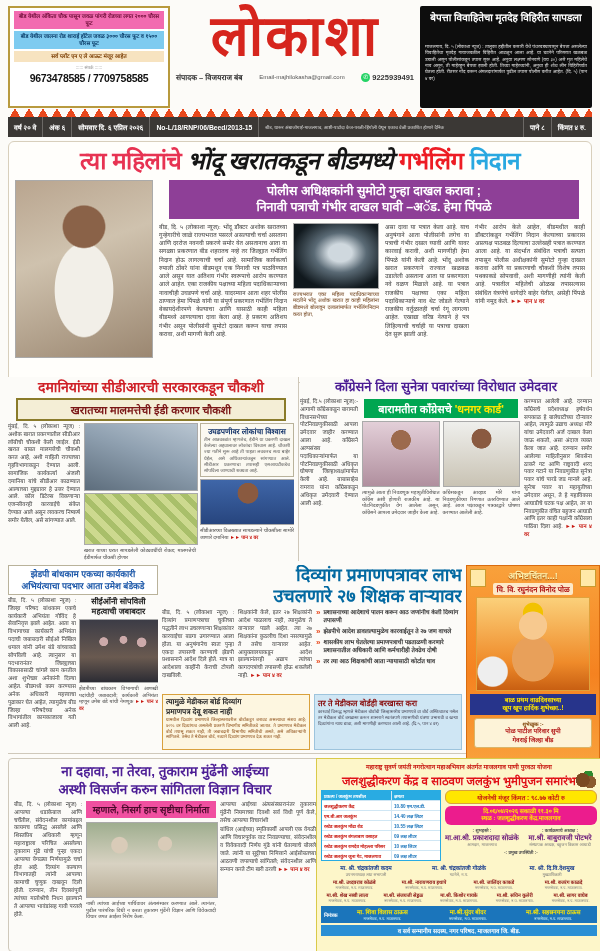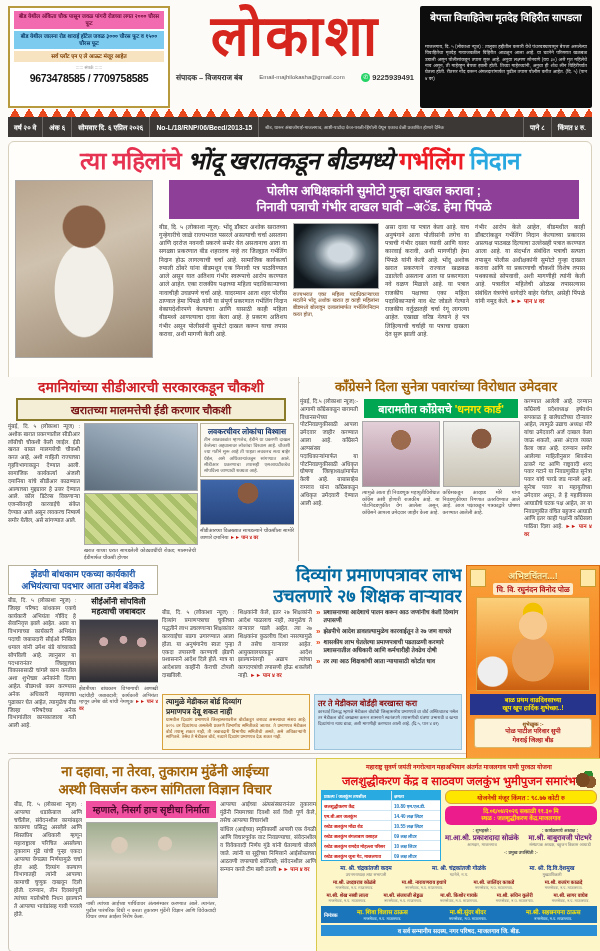--- a/index.html
+++ b/index.html
@@ -51,21 +51,21 @@
   .mcol.w1{flex:0 0 128px;}
   .mcol.w2{flex:0 0 84px;}
   .mcol.w3{flex:1;}
   .sono-col{flex:0 0 86px;display:flex;flex-direction:column;gap:2px;}
   .ph-sono{width:84px;height:64px;background:radial-gradient(ellipse at 55% 45%,#cfd8de 0 18%,#5a6a75 40%,#10181d 75%);}
   .sono-cap{font-size:5.2px;line-height:1.3;color:#70421c;text-align:justify;}
   .cont{color:#c81a12;font-weight:bold;}
   
   .art{position:absolute;background:#fcfbf8;}
   .h-red{color:#cf2027;font-weight:800;text-align:center;white-space:nowrap;overflow:hidden;}
-  .h-blk{color:#a16207;font-weight:800;text-align:center;white-space:nowrap;overflow:hidden;}
+  .h-blk{color:#4c1d95;font-weight:800;text-align:center;white-space:nowrap;overflow:hidden;}
   .bodytxt{font-size:5.6px;line-height:1.4;text-align:justify;color:#3a3a3a;overflow:hidden;}
   .cap{font-size:5px;line-height:1.3;color:#444;text-align:justify;}
   .vline{border-right:1px solid #cfc8ba;}
   .hline{border-bottom:1px solid #cfc8ba;}
   
   .sub-olive{border:2px solid #8a7b2a;background:#f4eed6;color:#7a1616;font-weight:800;text-align:center;font-size:11px;padding:2px 2px;margin:2px 8px;}
   .sitbox{border:1px solid #b9b29a;background:#fbf9f1;padding:2px 3px;}
   .sitbox .t{font-size:7.5px;font-weight:800;color:#15356b;text-align:center;}
   .sitbox p{margin:1px 0 0 0;font-size:4.6px;line-height:1.35;color:#555;text-align:justify;}
   .ph-bldg{width:100%;height:66px;background:linear-gradient(200deg,#b9c6d2 0%,#8fa0b0 45%,#5d6d7c 100%);}
@@ -216,21 +216,21 @@
     <div class="sub-olive">खरातच्या मालमत्तेची ईडी करणार चौकशी</div>
     <div style="display:flex;gap:4px;height:136px;">
       <div class="bodytxt" style="flex:0 0 72px;">मुंबई, दि. ५ (लोकाशा न्यूज) : अशोक खरात प्रकरणातील सीडीआर लॉबीची चौकशी केली जाईल. ईडी खरात बाबत मालमत्तेची चौकशी करत आहे, अशी माहिती राज्याच्या गृहविभागाकडून देण्यात आली. सामाजिक कार्यकर्त्या अंजली दमानिया यांचे सीडीआर काढण्यात आल्याच्या मुद्द्यावर हे उत्तर देण्यात आले. कॉल डिटेल्स विकणाऱ्या एजन्सीवरही कारवाईचे संकेत देण्यात आले असून लवकरच निष्कर्ष समोर येतील, असे सांगण्यात आले.</div>
       <div style="flex:0 0 112px;display:flex;flex-direction:column;gap:2px;">
         <div class="photo ph-bldg"></div>
         <div class="photo ph-cash"></div>
         <div class="cap">खरात याच्या घरात सापडलेली कोट्यवधींची रोकड; मालमत्तेची ईडीमार्फत चौकशी होणार</div>
       </div>
       <div style="flex:1;display:flex;flex-direction:column;gap:2px;overflow:hidden;">
         <div class="sitbox">
-          <div class="t">लवकरचीवर लोकांचा विश्वास</div>
+          <div class="t">उघडपणीवर लोकांचा विश्वास</div>
           <p>तीन आठवड्यांत म्हणजेच, ईडीने या प्रकरणी दाखल केलेल्या अहवालावर लोकांचा विश्वास आहे. चौकशी ज्या गतीने सुरू आहे ती पाहता लवकरच सत्य बाहेर येईल, असे अधिकाऱ्यांकडून सांगण्यात आले. सीडीआर प्रकरणाचा तपासही एसआयटीकडेच सोपविला जाण्याची शक्यता आहे.</p>
         </div>
         <div class="photo ph-blueman"></div>
         <div class="cap">
           <span>सीडीआरच्या विळख्यात सापडल्याने चौकशीला सामोरे जाणारे दमानिया</span>
           <span class="cont">►► पान ४ वर</span>
         </div>
       </div>
     </div>
   </div>

